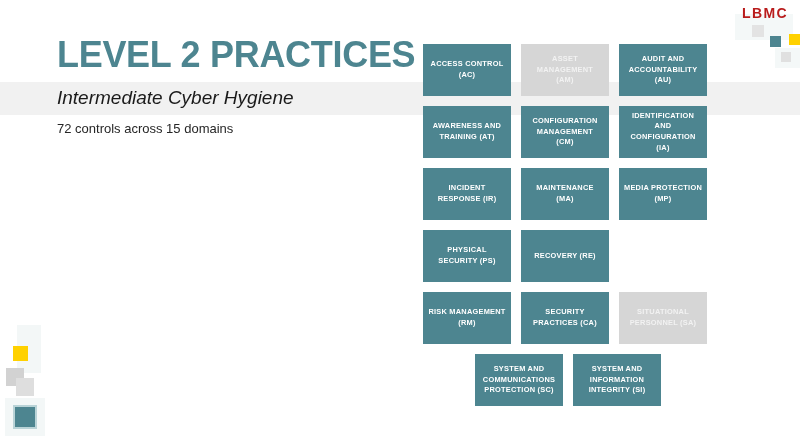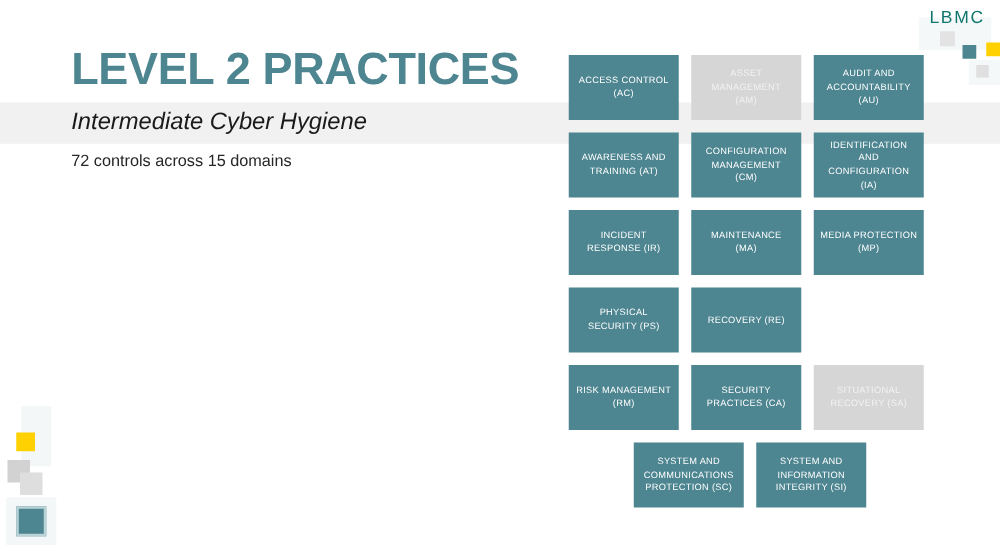--- a/index.html
+++ b/index.html
@@ -27,40 +27,40 @@
     position:absolute;left:57px;top:86px;
     font-size:19px;font-style:italic;color:#1a1a1a;
     line-height:1.3;white-space:nowrap;
   }
   .bodytext{
     position:absolute;left:57px;top:121px;
     font-size:13px;color:#262626;white-space:nowrap;
   }
 
   
-  .grid{position:absolute;left:455px;top:44px;width:290px;}
+  .grid{position:absolute;left:423px;top:44px;width:290px;font-weight:bold;}
   .row{display:flex;gap:10px;margin-bottom:10px;}
   .row.last{justify-content:center;gap:10px;}
   .box{
     width:88px;height:52px;
     display:flex;align-items:center;justify-content:center;
     text-align:center;
     font-size:7.4px;line-height:1.45;letter-spacing:0.25px;
     color:#ffffff;
     padding:2px 3px;box-sizing:border-box;
   }
   .box.teal{background:#4d8590;}
   .box.grey{background:#d6d6d6;color:#f2f2f2;}
   .box span{display:block;}
 
   
   .logo{
     position:absolute;right:12px;top:5px;
-    font-size:14px;letter-spacing:1.4px;color:#0f766e;
-    font-weight:normal;
+    font-size:14px;letter-spacing:1.4px;color:#b91c1c;
+    font-weight:bold;
   }
   .logo-bg{
     position:absolute;left:735px;top:14px;width:58px;height:26px;
     background:#f4f8f8;
   }
 
   
   .sq{position:absolute;}
   .sq-tr-lightgrey{left:752px;top:25px;width:12px;height:12px;background:#e3e3e3;}
   .sq-tr-teal{left:770px;top:36px;width:11px;height:11px;background:#4d8590;}
@@ -190,21 +190,21 @@
         </div>
         <div class="box teal" title="SECURITY ASSESSMENT (CA)">
           <div>
             <span>SECURITY</span>
             <span>PRACTICES (CA)</span>
           </div>
         </div>
         <div class="box grey" title="SITUATIONAL AWARENESS (SA)">
           <div>
             <span>SITUATIONAL</span>
-            <span>RECOVERY (SA)</span>
+            <span>PERSONNEL (SA)</span>
           </div>
         </div>
       </div>
       <div class="row last">
         <div class="box teal" title="SYSTEM AND COMMUNICATIONS PROTECTION (SC)">
           <div>
             <span>SYSTEM AND</span>
             <span>COMMUNICATIONS</span>
             <span>PROTECTION (SC)</span>
           </div>

